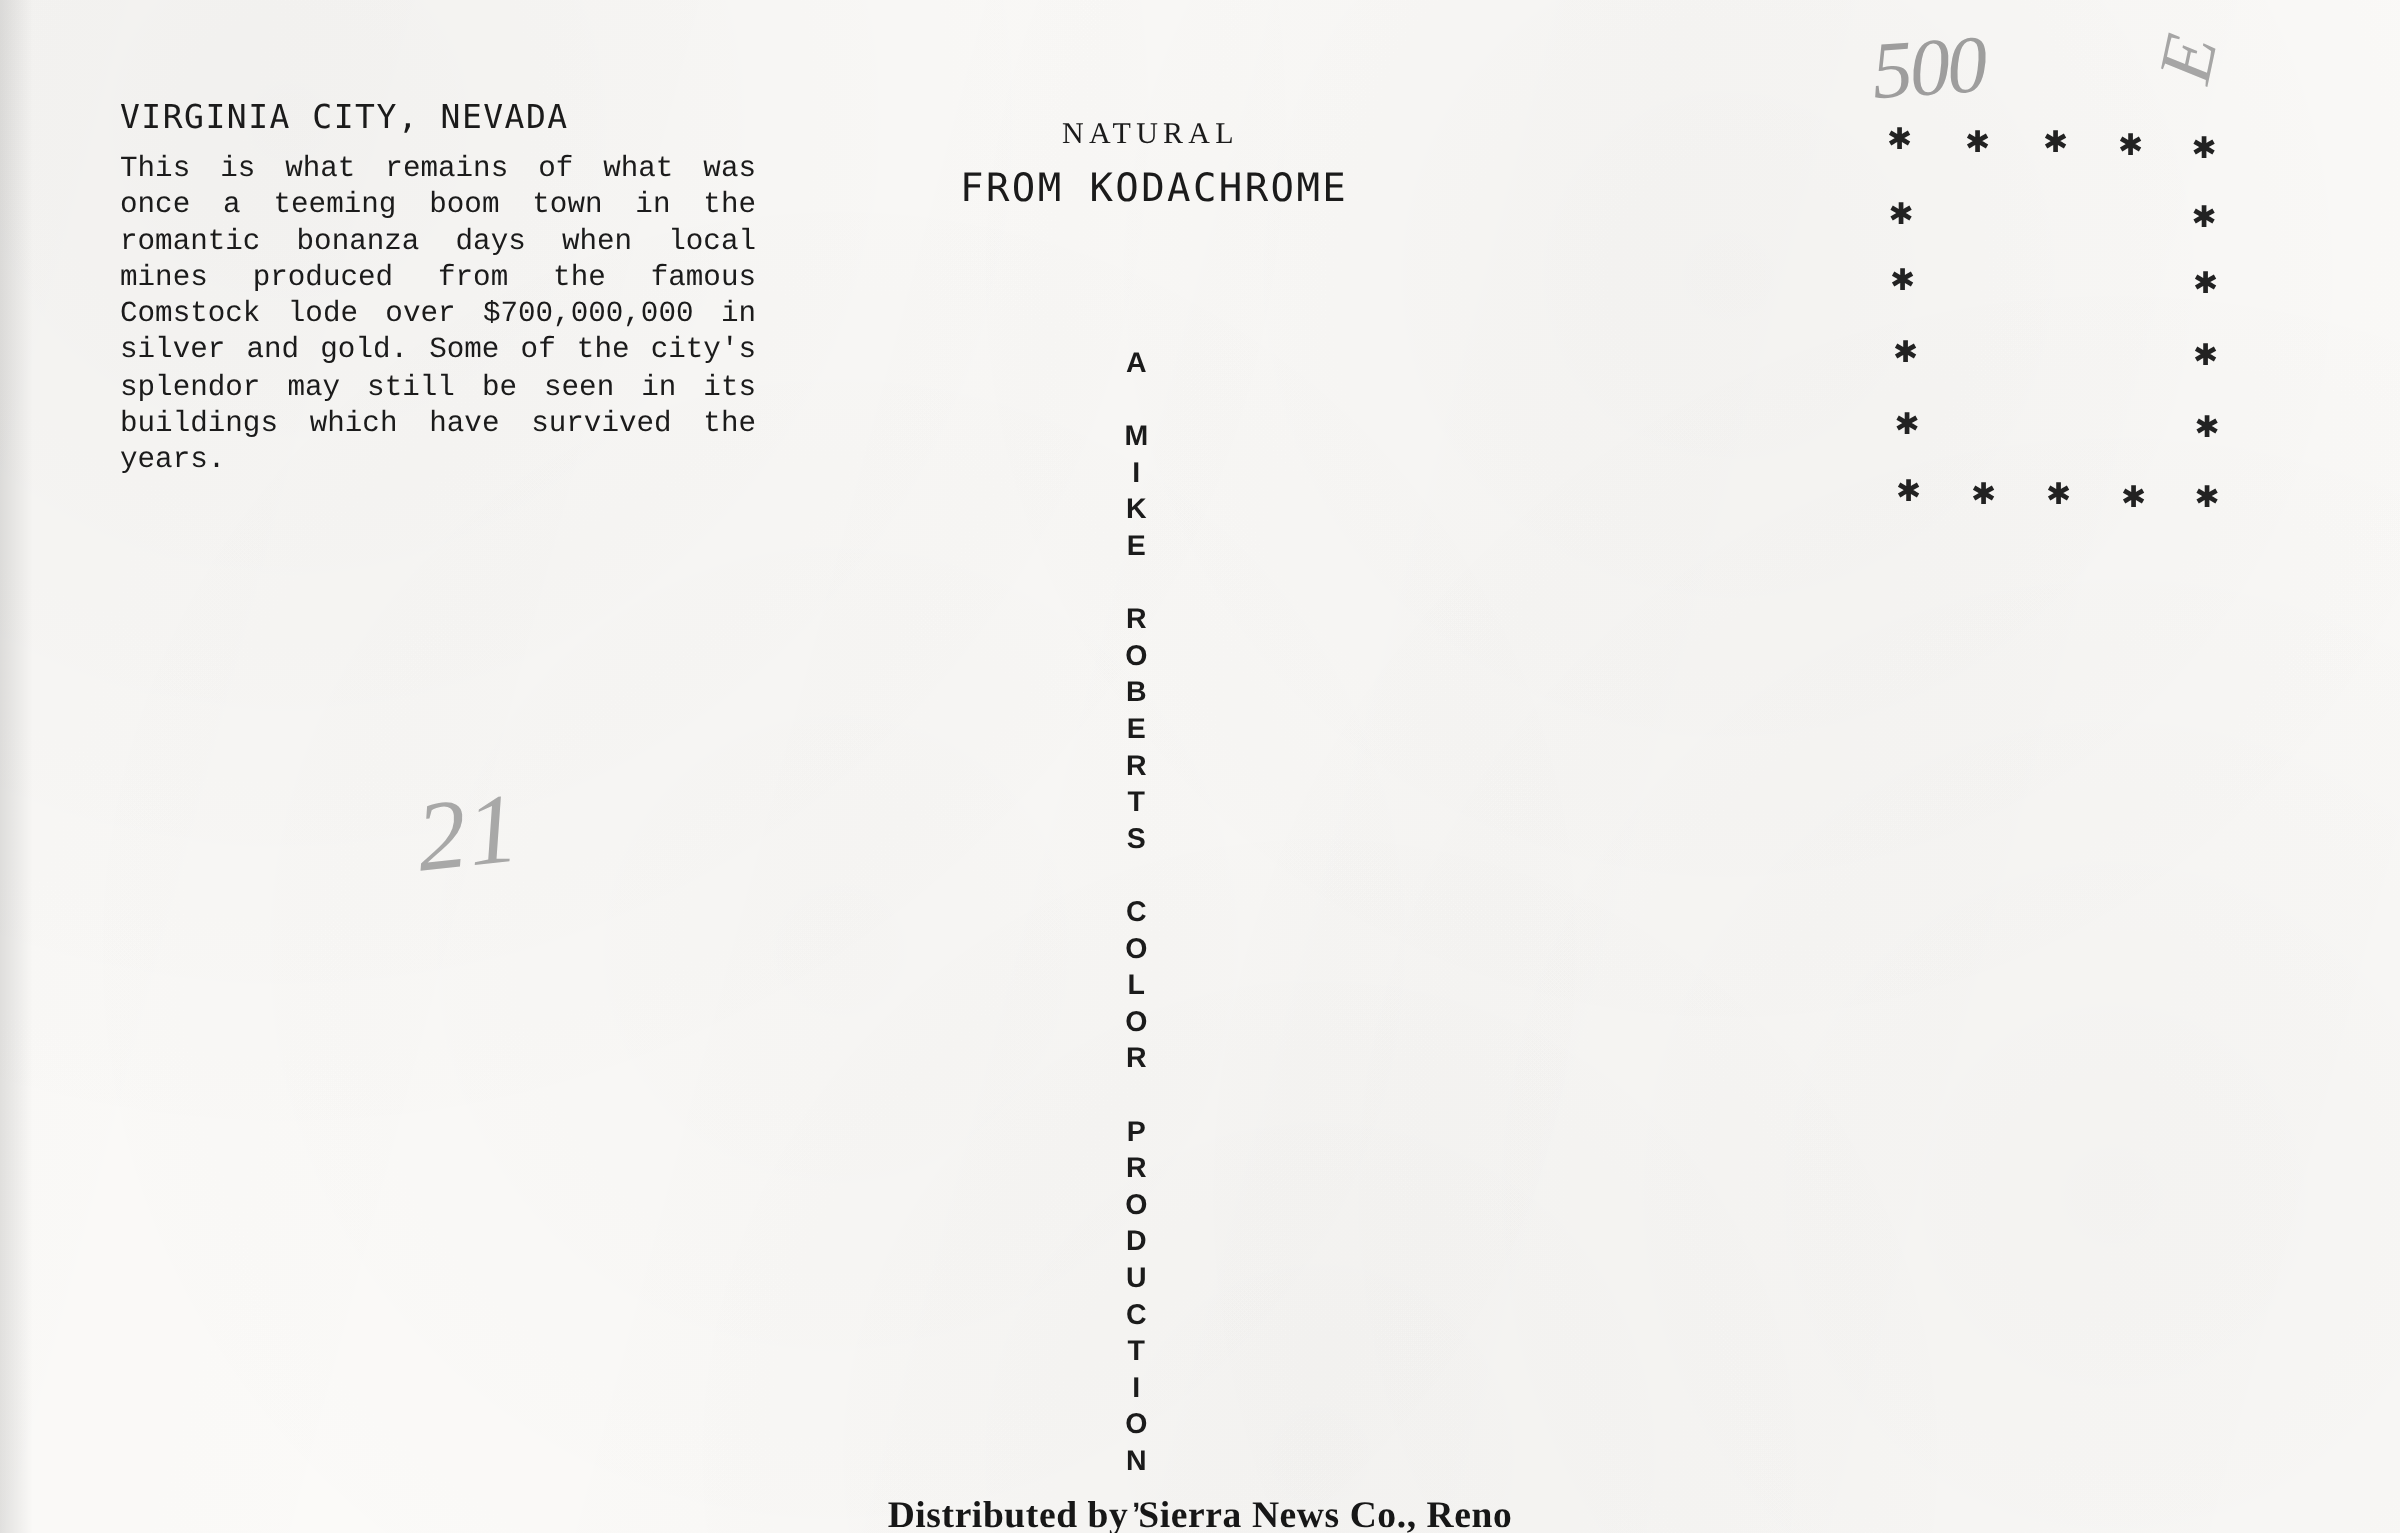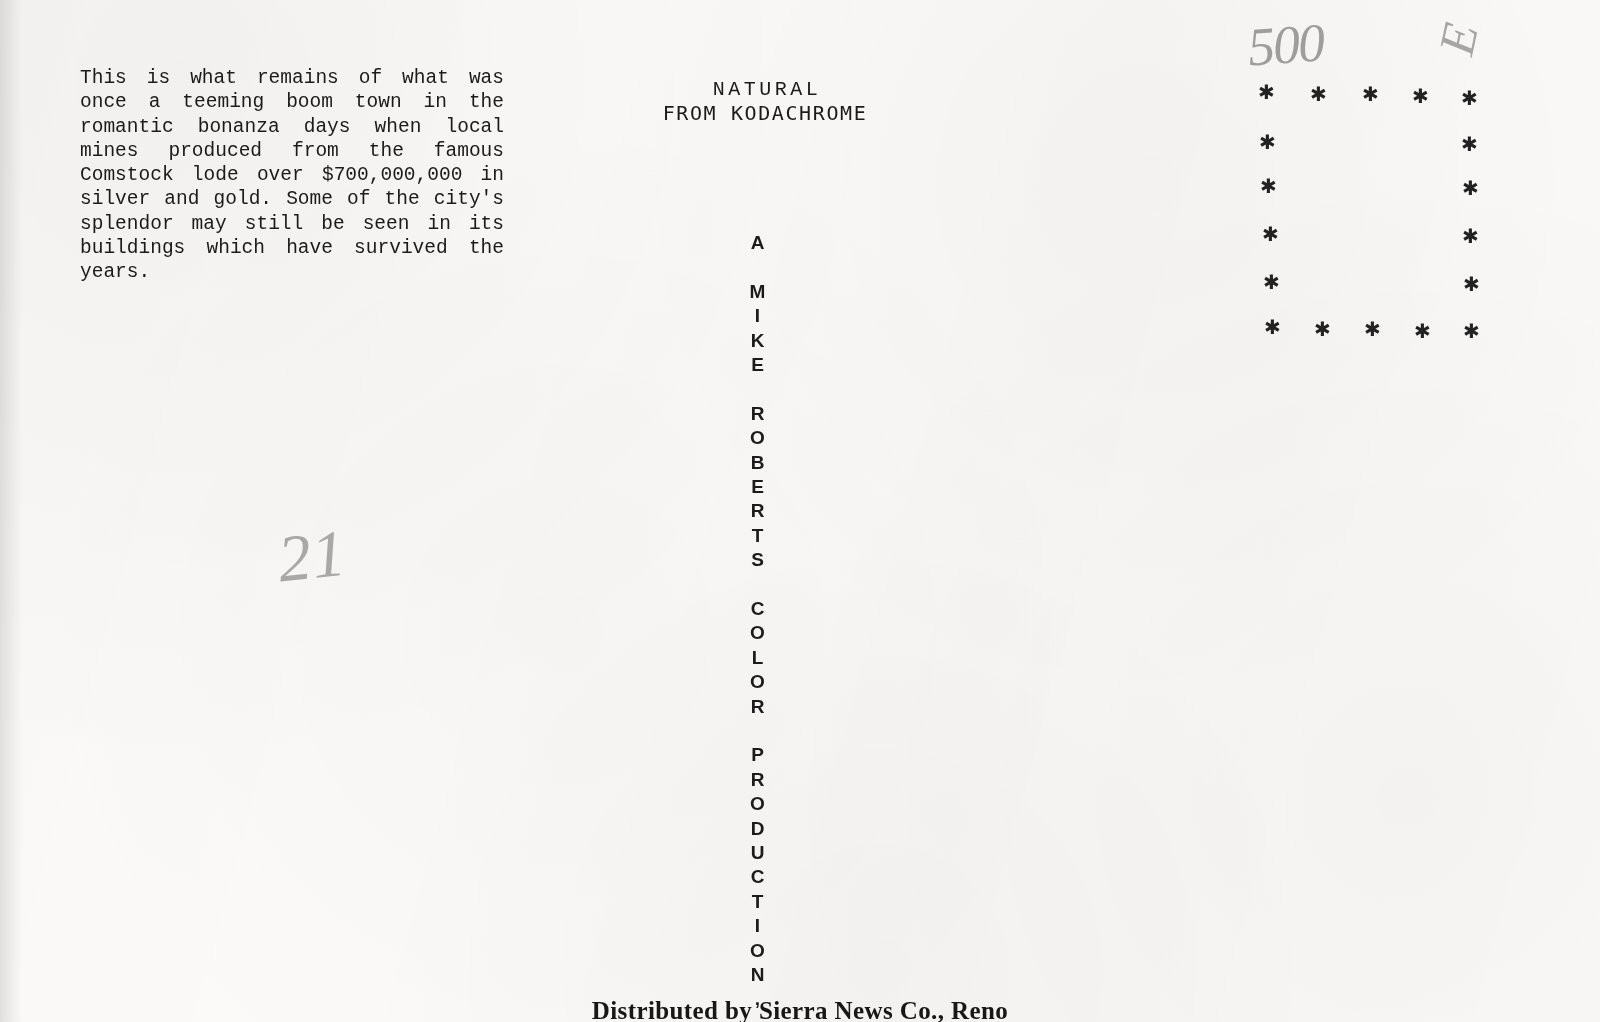--- a/index.html
+++ b/index.html
@@ -72,36 +72,36 @@
 
   
   .logo-wrap {
     position: absolute;
     left: 640px;
     top: 78px;
     width: 250px;
     text-align: center;
   }
   .logo-natural {
-    font-family: Liberation Mono, monospace;
+    font-family: Liberation Serif, serif;
     font-size: 20px;
     letter-spacing: 3.5px;
     margin-left: 4px;
   }
   .logo-script {
     position: relative;
     height: 82px;
     margin-top: 4px;
   }
   .logo-script svg { display:block; margin: 0 auto; }
   .logo-from {
     font-family: "DejaVu Sans Mono", monospace;
-    font-size: 20px;
+    font-size: 26px;
     letter-spacing: 1.6px;
-    margin-top: 0;
+    margin-top: 10px;
     white-space: nowrap;
   }
 
   
   .vertical-credit {
     position: absolute;
     left: 748px;
     top: 232px;
     font-family: "Liberation Sans", sans-serif;
     font-size: 19px;
@@ -176,20 +176,21 @@
     transform: rotate(-6deg);
     opacity: 0.72;
   }
 </style>
 </head>
 <body>
 
 <div id="card">
 
   <div class="caption-block">
+    <div class="card-title">VIRGINIA CITY, NEVADA</div>
     <div class="card-body">This is what remains of what was once a teeming boom town in the romantic bonanza days when local mines produced from the famous Comstock lode over $700,000,000 in silver and gold. Some of the city's splendor may still be seen in its buildings which have survived the years.</div>
   </div>
 
   <div class="logo-wrap">
     <div class="logo-natural">NATURAL</div>
 
 
     <div class="logo-from">FROM KODACHROME</div>
   </div>
 

